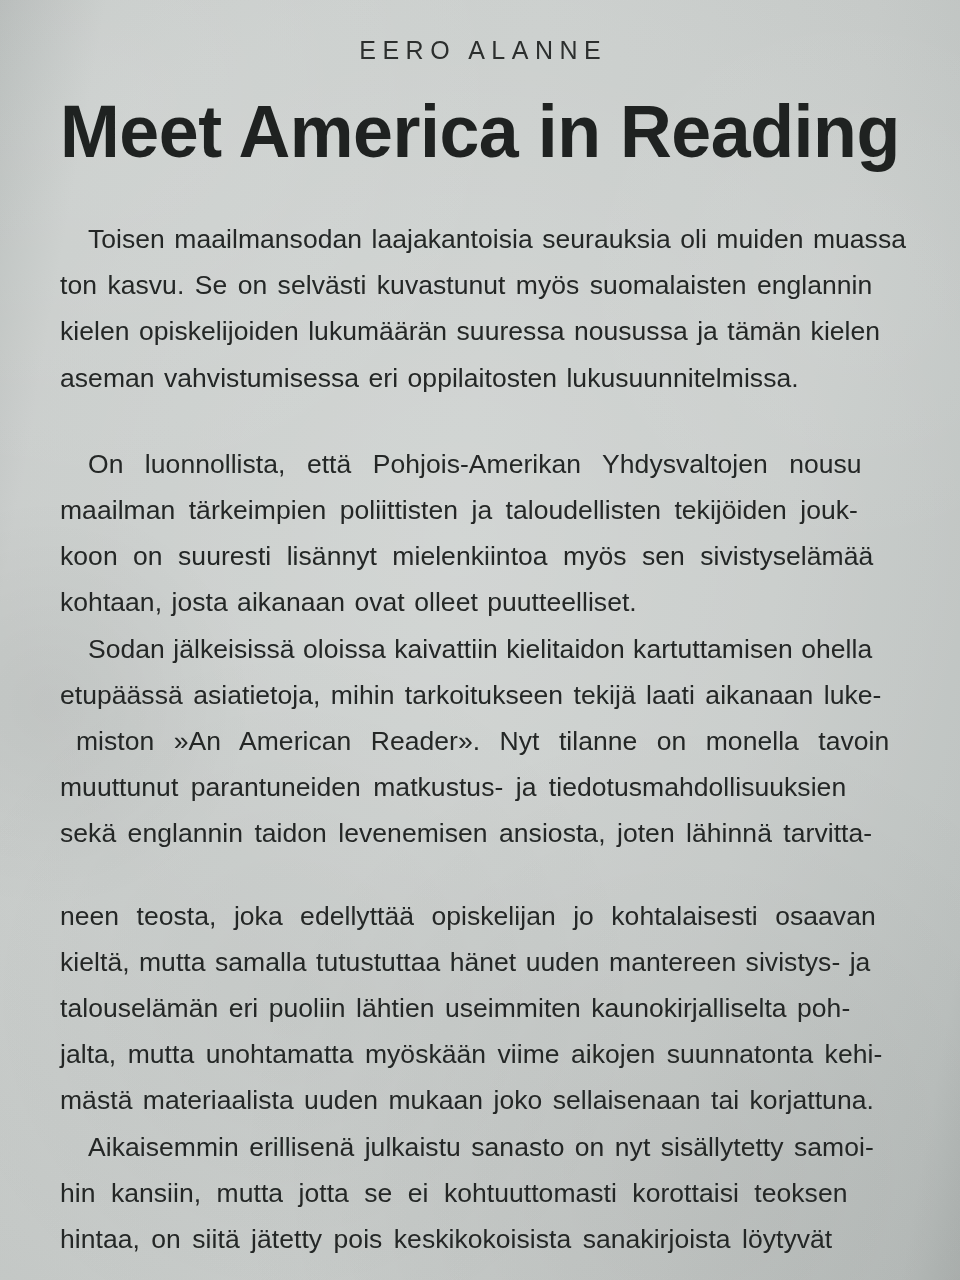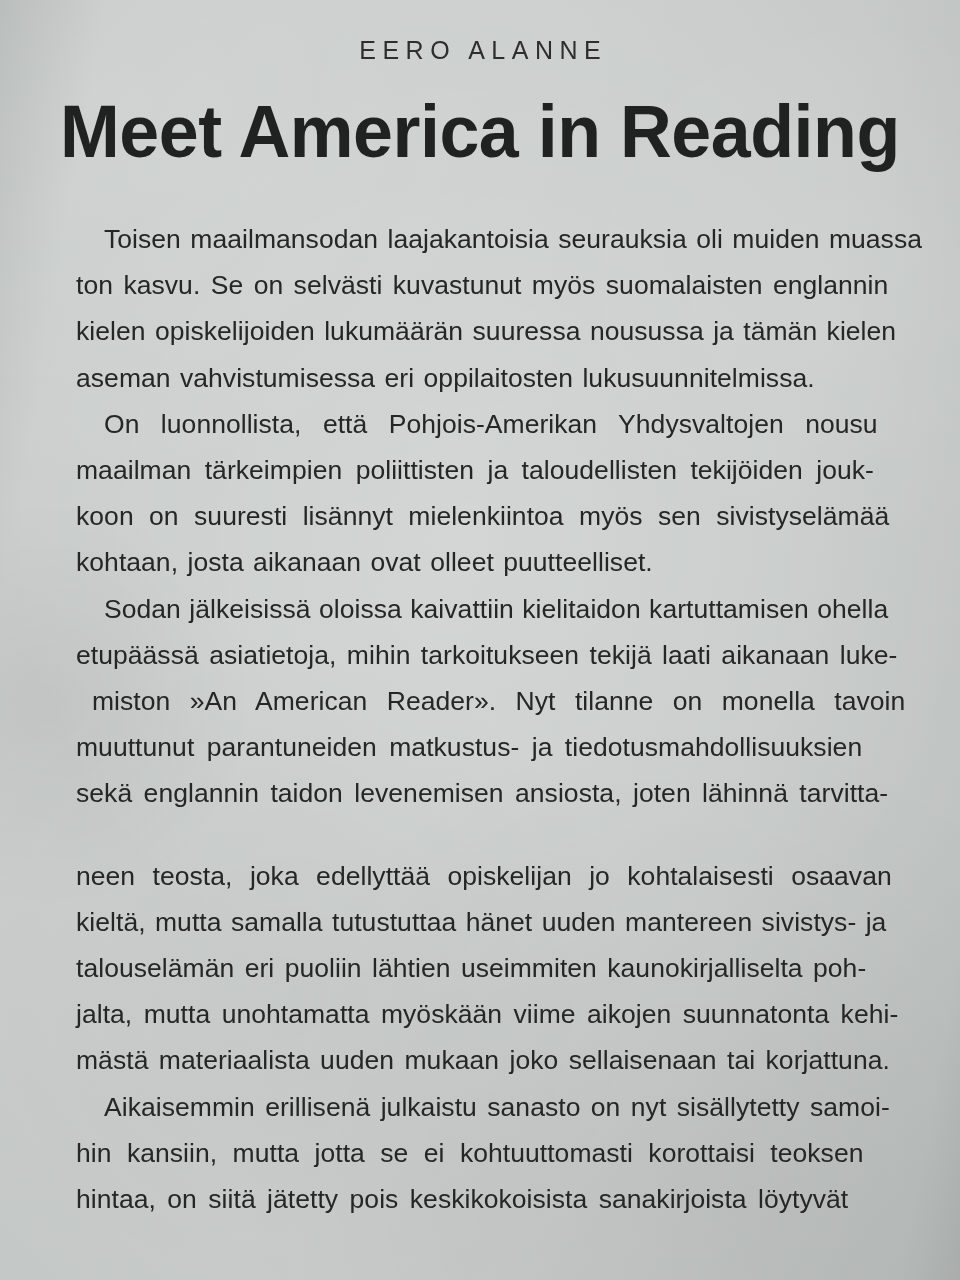--- a/index.html
+++ b/index.html
@@ -73,21 +73,21 @@
     color: #1f2221;
     letter-spacing: -0.5px;
     transform: scaleX(0.985);
     transform-origin: left center;
     white-space: nowrap;
   }
 
   .body {
     position: absolute;
     top: 216px;
-    left: 76px;
+    left: 60px;
     width: 832px;
   }
 
   .para {
     margin: 0;
     color: #242726;
     font-size: 26.5px;
     line-height: 46.2px;
     text-align: justify;
     text-justify: inter-word;
@@ -105,21 +105,21 @@
   }
   .ws1  { word-spacing: 1px; }
   .ws2  { word-spacing: 2px; }
   .ws3  { word-spacing: 3px; }
   .ws4  { word-spacing: 4px; }
   .ws5  { word-spacing: 5px; }
   .ws6  { word-spacing: 6px; }
   .ws8  { word-spacing: 8px; }
   .ws10 { word-spacing: 10px; margin-top: 36px; }
   .ws12 { word-spacing: 12px; margin-left: 16px; }
-  .ws14 { word-spacing: 14px; }
+  .ws14 { word-spacing: 14px; margin-top: 40px; }
 </style>
 </head>
 <body>
 
 <div class="page">
   <div class="content">
 
     <div class="author">EERO ALANNE</div>
 
     <div class="title" style="font-size: 74px; transform: scaleX(0.969977);">Meet America in Reading</div>

